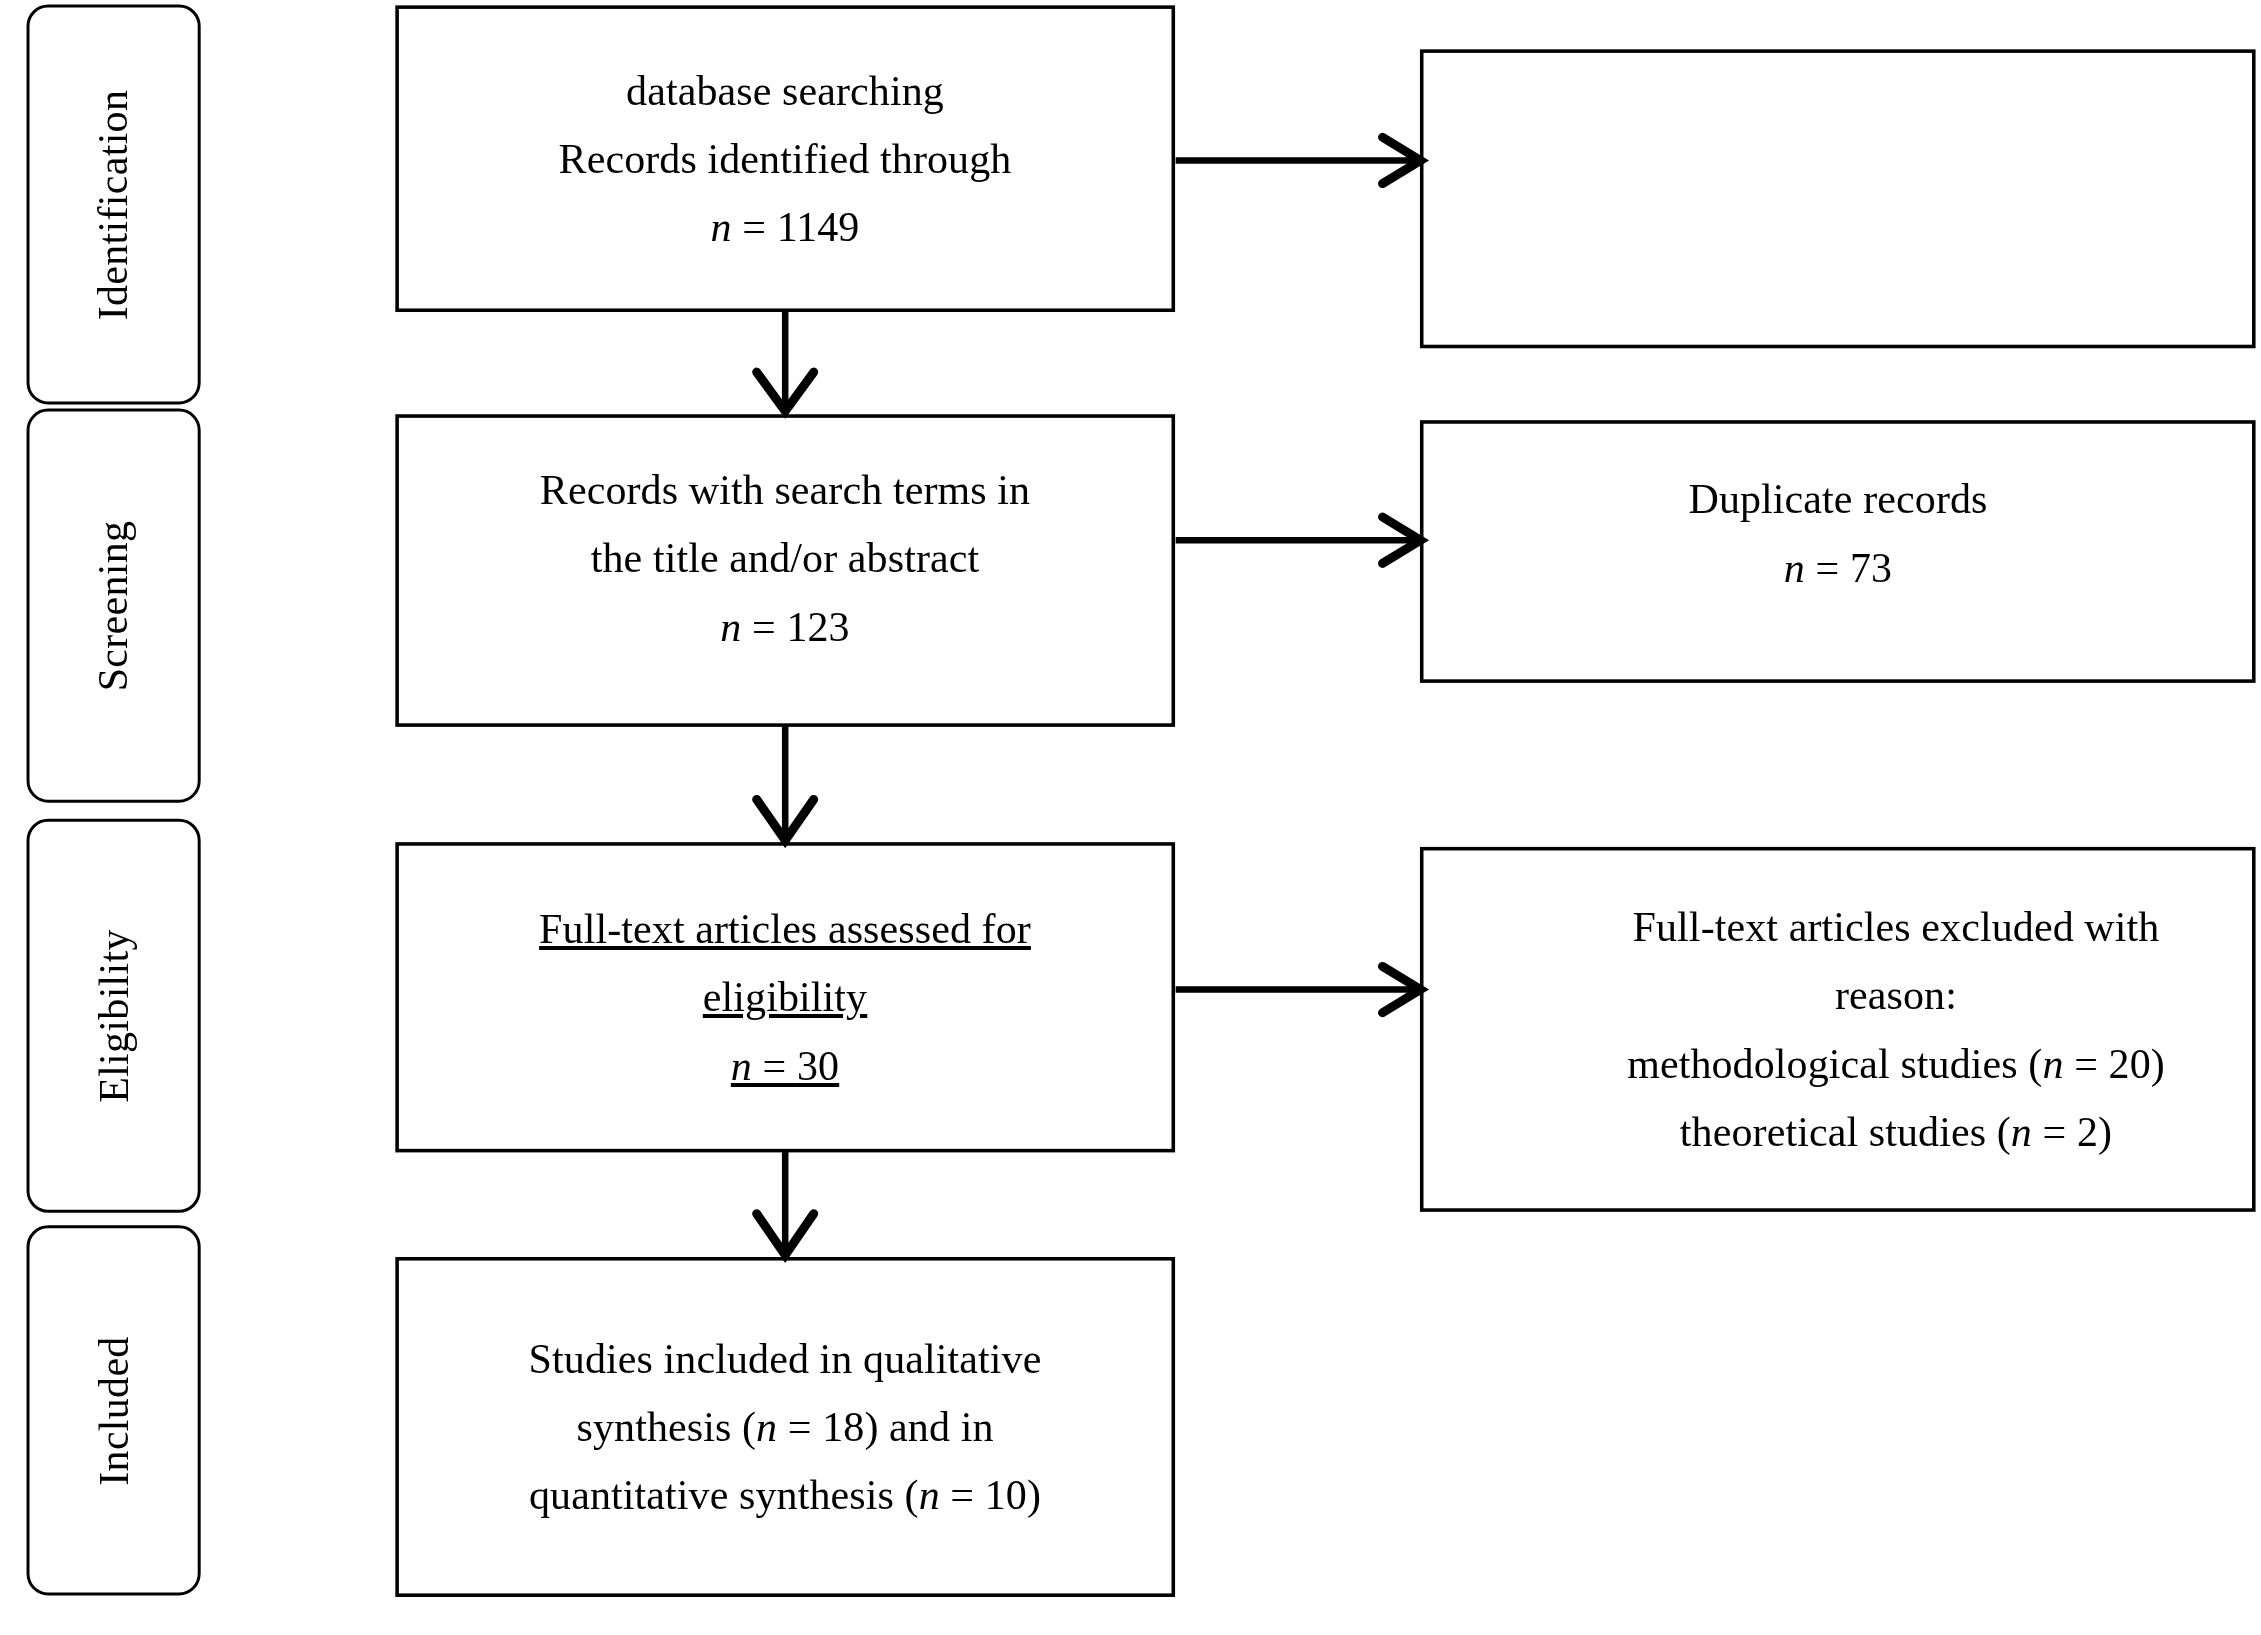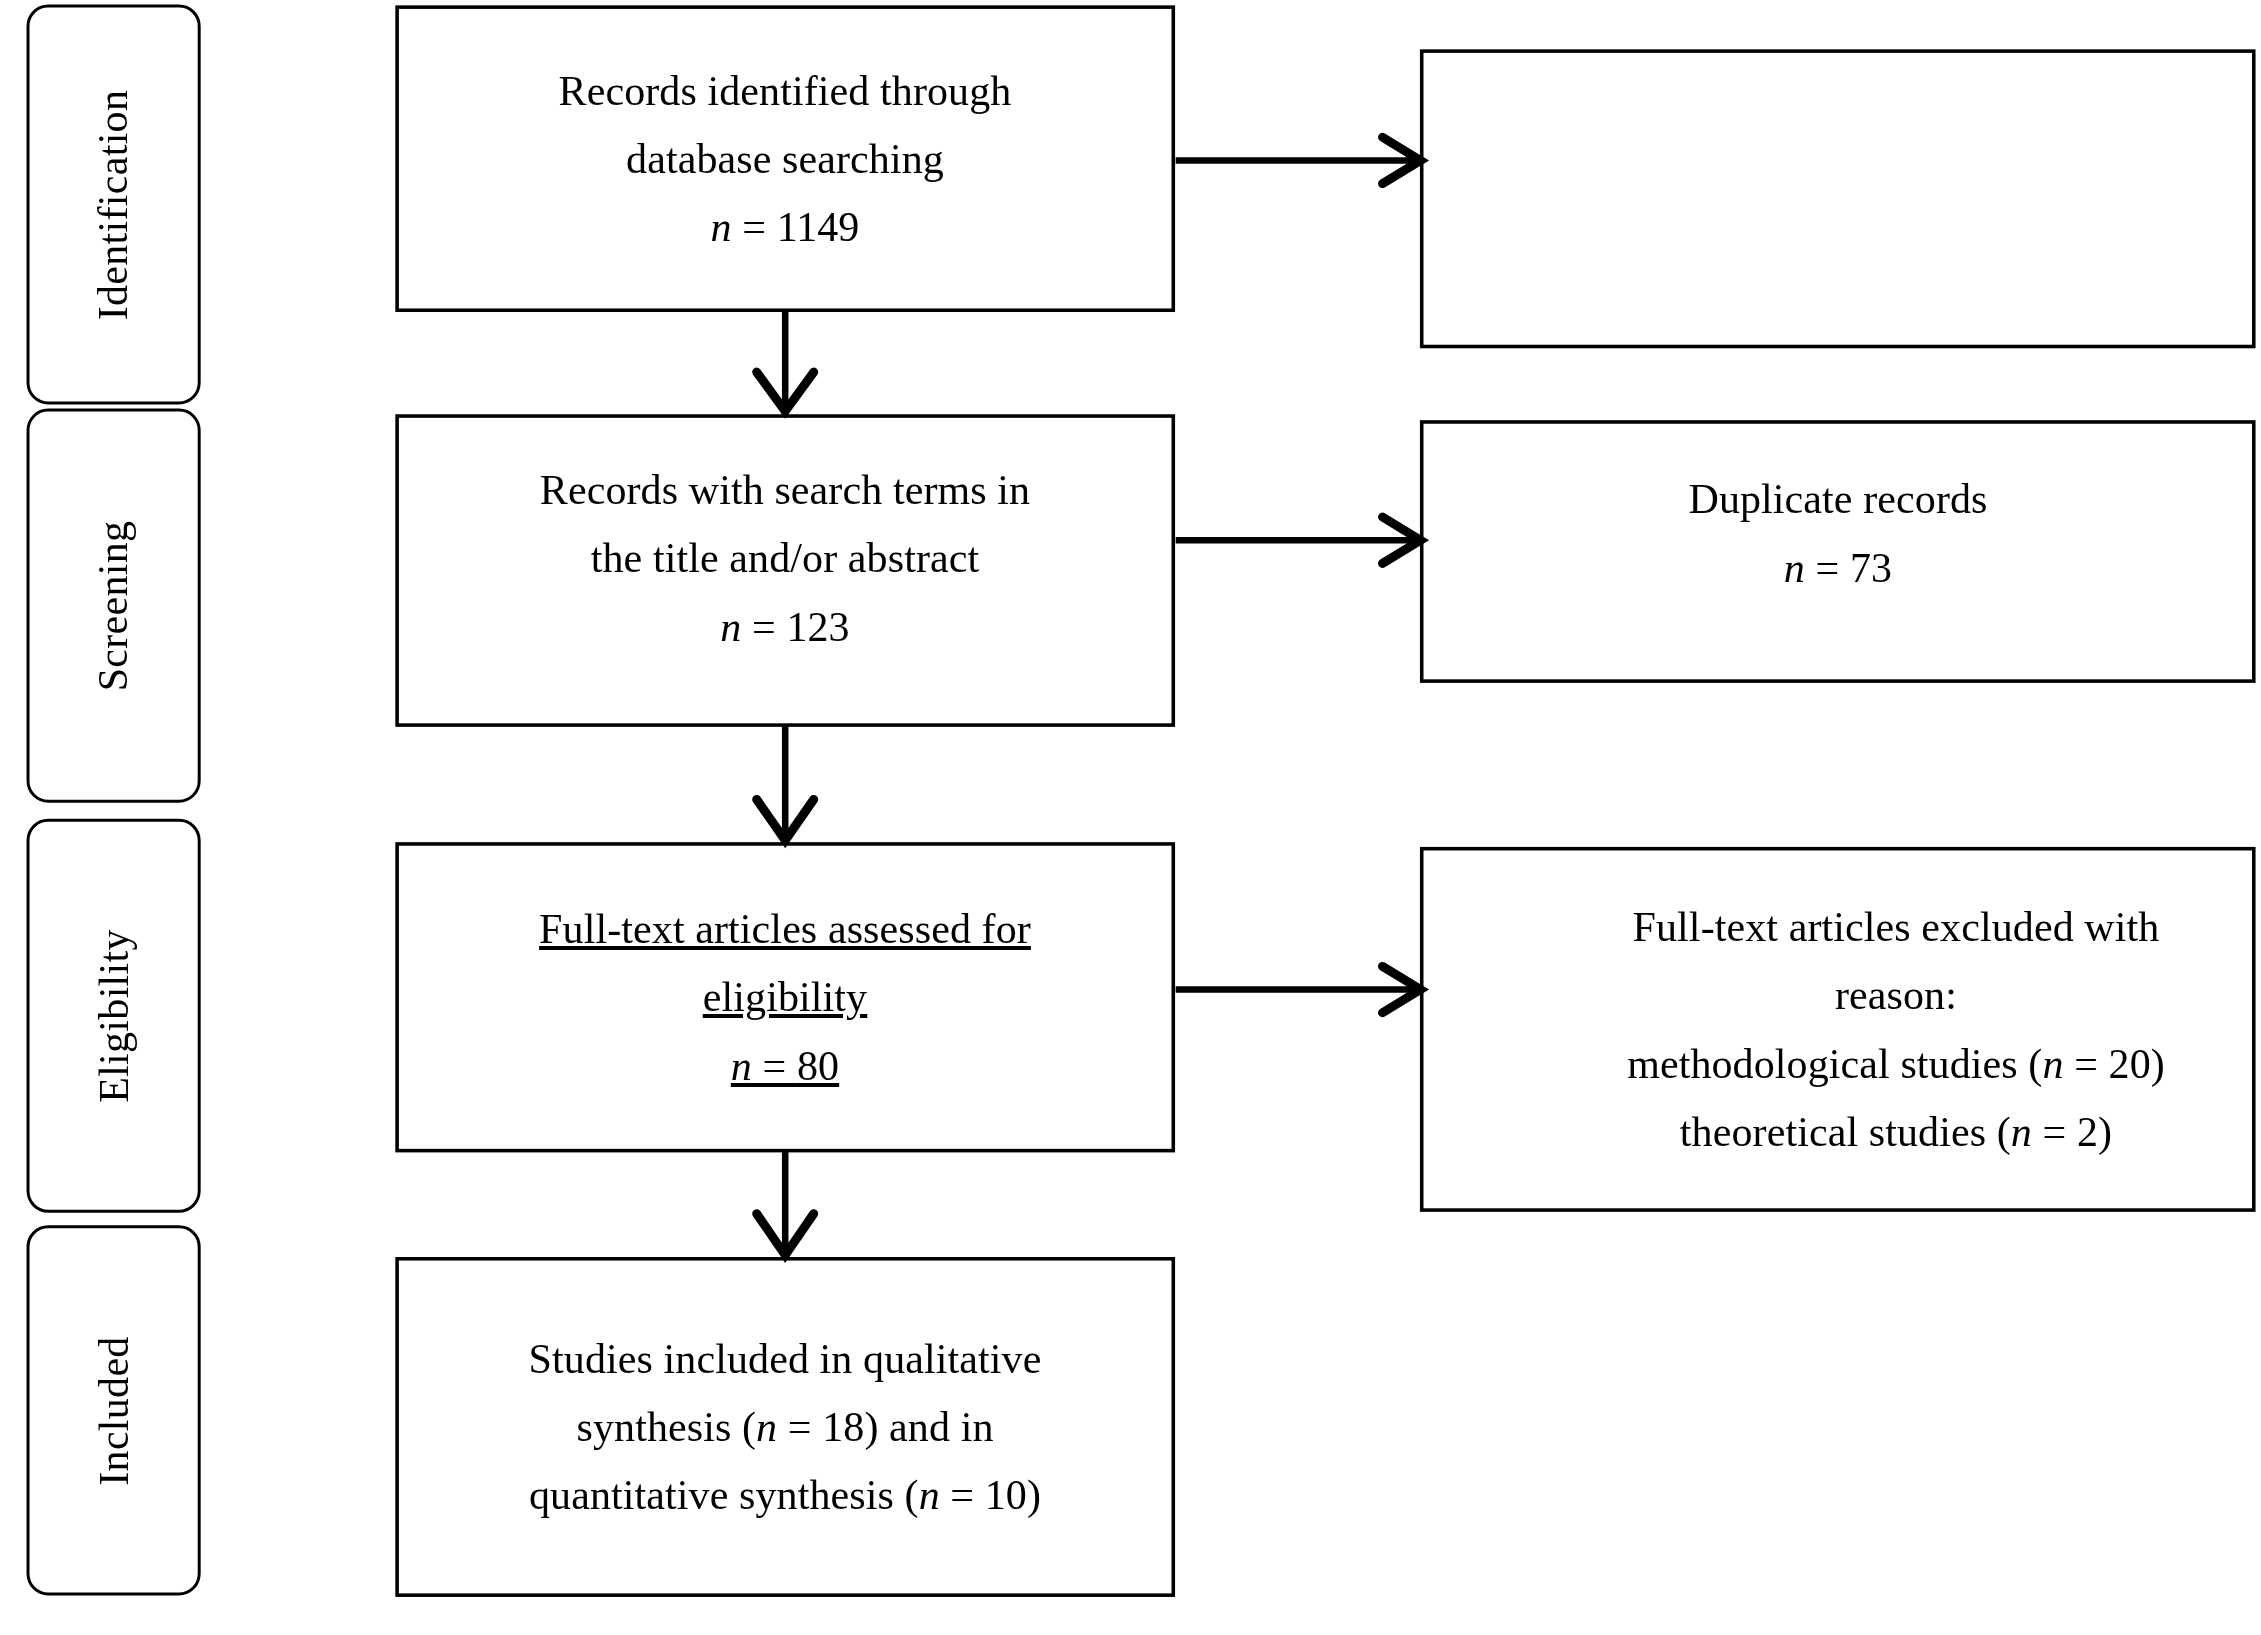--- a/index.html
+++ b/index.html
@@ -144,35 +144,35 @@
     <span class="rot">Screening</span>
   </div>
   <div class="stage-label" style="left:28px; top:820px; width:171px; height:391px;">
     <span class="rot">Eligibility</span>
   </div>
   <div class="stage-label" style="left:28px; top:1227px; width:171px; height:367px;">
     <span class="rot">Included</span>
   </div>
 
   <div class="box-text" style="left:397px; top:7.1px; width:776px; height:303px;">
+    <span class="line">database searching</span>
     <span class="line">Records identified through</span>
-    <span class="line">database searching</span>
     <span class="line"><i class="nvar">n</i> = <span>1149</span></span>
   </div>
 
   <div class="box-text" style="left:397px; top:404px; width:776px; height:309px;">
     <span class="line">Records with search terms in</span>
     <span class="line">the title and/or abstract</span>
     <span class="line"><i class="nvar">n</i> = <span>123</span></span>
   </div>
 
   <div class="box-text" style="left:397px; top:844px; width:776px; height:307px;text-decoration:underline;">
     <span class="line">Full-text articles assessed for</span>
     <span class="line">eligibility</span>
-    <span class="line"><i class="nvar">n</i> = <span>80</span></span>
+    <span class="line"><i class="nvar">n</i> = <span>30</span></span>
   </div>
 
   <div class="box-text" style="left:397px; top:1259px; width:776px; height:336px;">
     <span class="line">Studies included in qualitative</span>
     <span class="line">synthesis (<i class="nvar">n</i> = <span>18</span>) and in</span>
     <span class="line">quantitative synthesis (<i class="nvar">n</i> = <span>10</span>)</span>
   </div>
 
 
   <div class="box-text" style="left:1422px; top:422px; width:832px; height:223px;">

